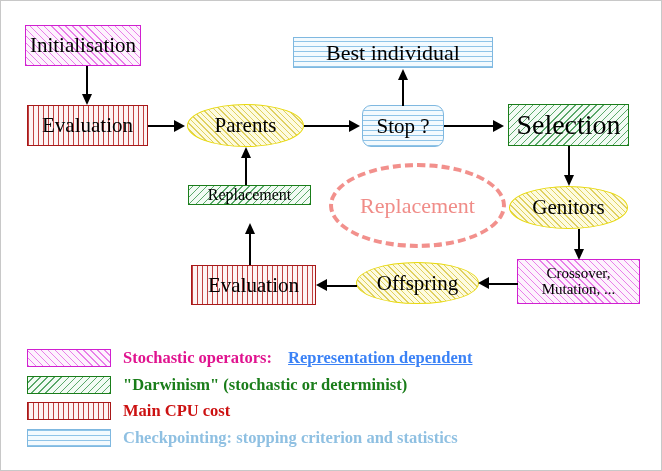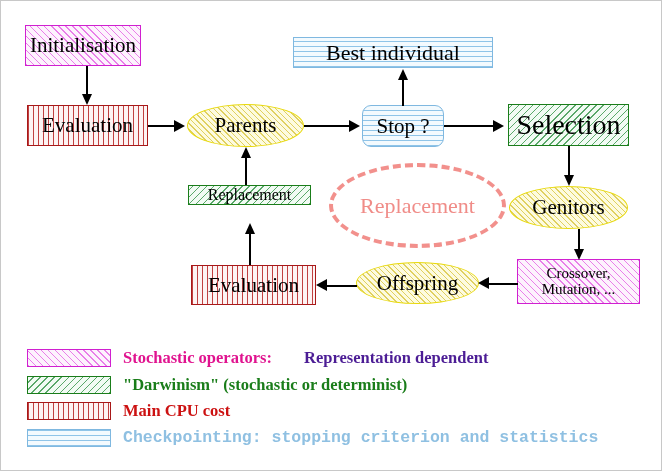--- a/index.html
+++ b/index.html
@@ -125,25 +125,25 @@
 
   <div class="ln vl" style="left:248px;top:233px;height:31px;"></div>
   <div class="arrow ar-u" style="left:244px;top:222px;"></div>
 
   <div class="ln vl" style="left:244px;top:157px;height:27px;"></div>
   <div class="arrow ar-u" style="left:240px;top:146px;"></div>
 
   <div class="lg-sw fill-magenta" style="left:26px;top:348px;"></div>
   <div class="lg-tx" style="top:347px;">
     <span style="color:#e0138f;">Stochastic operators:</span>
-    <span style="color:#4c1d95;margin-left:28px;">Representation dependent</span>
+    <span style="color:#3b82f6;margin-left:12px;text-decoration:underline;">Representation dependent</span>
   </div>
 
   <div class="lg-sw fill-green" style="left:26px;top:375px;"></div>
   <div class="lg-tx" style="top:374px;color:#1a7d1a;">"Darwinism" (stochastic or determinist)</div>
 
   <div class="lg-sw fill-red" style="left:26px;top:401px;"></div>
   <div class="lg-tx" style="top:400px;color:#cc1111;">Main CPU cost</div>
 
   <div class="lg-sw fill-blue" style="left:26px;top:428px;"></div>
-  <div class="lg-tx" style="top:427px;color:#8fc0e2;font-family:Liberation Mono, monospace;">Checkpointing: stopping criterion and statistics</div>
+  <div class="lg-tx" style="top:427px;color:#8fc0e2;">Checkpointing: stopping criterion and statistics</div>
 
 </div>
 
 </body></html>

